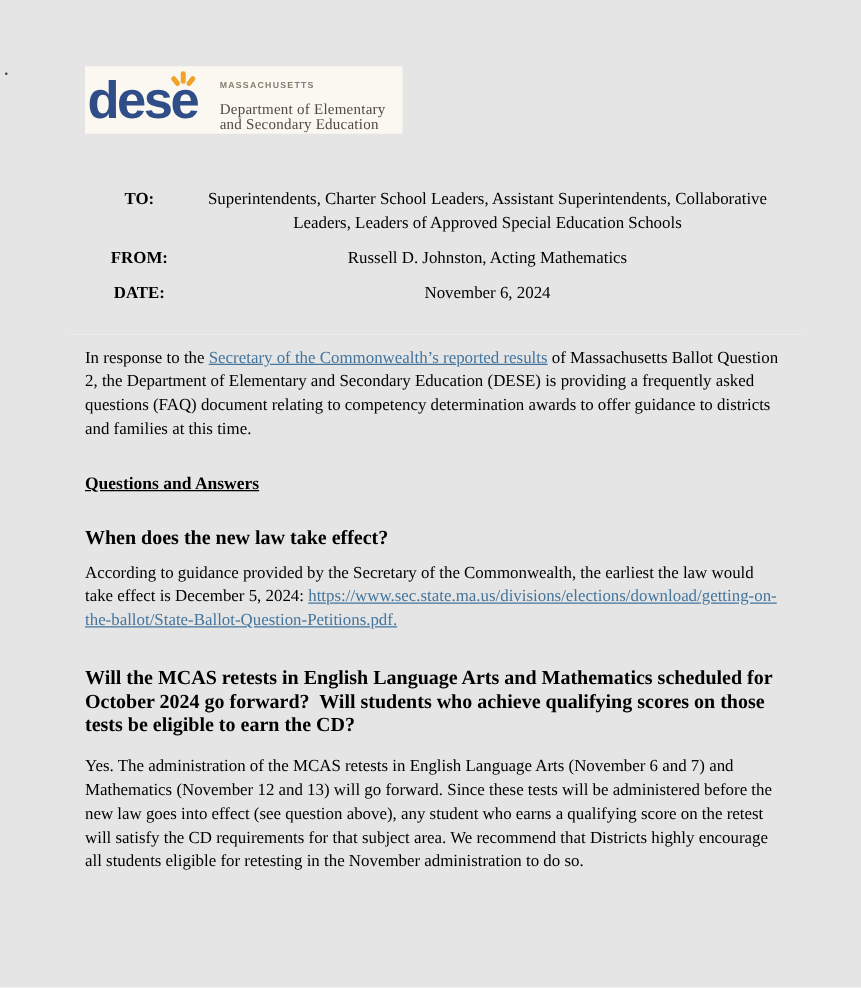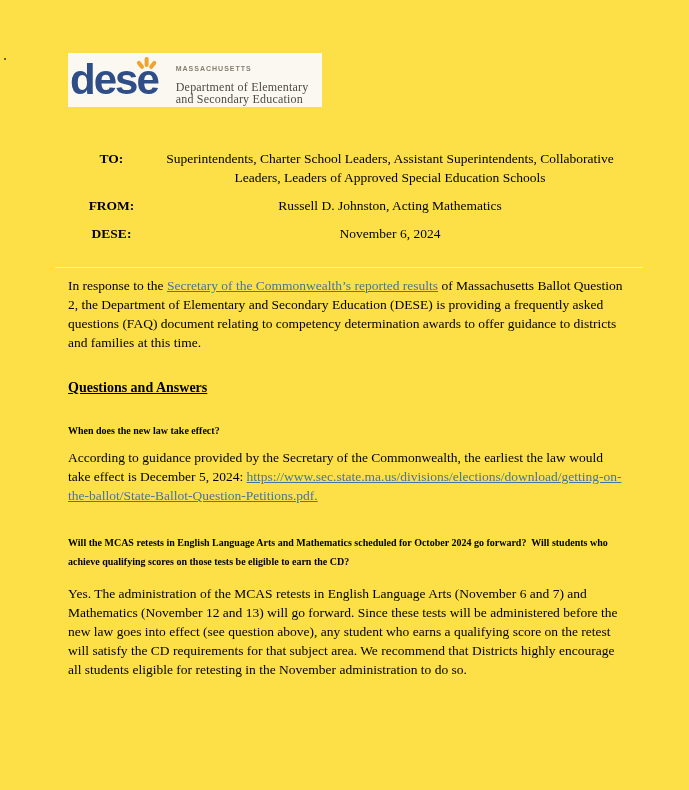--- a/index.html
+++ b/index.html
@@ -1,20 +1,20 @@
 <!DOCTYPE html>
 <html><head>
 <meta charset="utf-8">
 <style>
   * { margin:0; padding:0; box-sizing:border-box; }
   html,body { background:#ffffff; }
   .page {
     position:relative;
     width:689px; height:790px;
-    background:#fde047;
+    background:#e5e5e5;
     font-family:"Liberation Serif", serif;
     font-size:13.5px; line-height:19px; color:#000;
     overflow:hidden;
   }
   .spot { position:absolute; left:4px; top:58px; width:2px; height:2px; background:#3a3a3a; border-radius:50%; }
   .divider { position:absolute; left:55px; top:267px; width:588px; height:1px; background:#edebe7; }
   .content { padding:0 64px 0 68px; }
 
   
   .logo { margin-top:53px; display:flex; align-items:center; gap:18px;
@@ -36,21 +36,21 @@
   
   .memo { margin-top:42px;text-align:center; }
   .memo-row { display:grid; grid-template-columns:87px 1fr; margin-bottom:9px; }
   .memo-label { font-weight:bold; }
 
   
   .intro { margin-top:33px; }
   .link { color:#44759d; text-decoration:underline; cursor:pointer;text-align:center; }
   .section-heading { margin-top:26px; font-size:14px; line-height:19px;
                      font-weight:bold; text-decoration:underline; }
-  .question { margin-top:24px; font-size:10px; line-height:19px; font-weight:bold;
+  .question { margin-top:24px; font-size:16px; line-height:19px; font-weight:bold;
               white-space:pre-wrap; }
   .answer { margin-top:8px; }
   .q2 { margin-top:28px; }
   .answer-2 { margin-top:13px; }
 </style>
 </head>
 <body>
 
 <div class="page">
   <div class="spot"></div>
@@ -74,21 +74,21 @@
     <div class="memo">
       <div class="memo-row">
         <span class="memo-label">TO:</span>
         <span class="memo-value">Superintendents, Charter School Leaders, Assistant Superintendents, Collaborative Leaders, Leaders of Approved Special Education Schools</span>
       </div>
       <div class="memo-row">
         <span class="memo-label">FROM:</span>
         <span class="memo-value">Russell D. Johnston, Acting Mathematics</span>
       </div>
       <div class="memo-row">
-        <span class="memo-label">DESE:</span>
+        <span class="memo-label">DATE:</span>
         <span class="memo-value">November 6, 2024</span>
       </div>
     </div>
 
     <p class="intro"><span>In response to the </span><a class="link">Secretary of the Commonwealth’s reported results</a><span> of Massachusetts Ballot Question 2, the Department of Elementary and Secondary Education (DESE) is providing a frequently asked questions (FAQ) document relating to competency determination awards to offer guidance to districts and families at this time.</span></p>
 
     <h2 class="section-heading">Questions and Answers</h2>
 
     <h3 class="question">When does the new law take effect?</h3>
     <p class="answer"><span>According to guidance provided by the Secretary of the Commonwealth, the earliest the law would take effect is December 5, 2024: </span><a class="link">https://www.sec.state.ma.us/divisions/elections/download/getting-on-the-ballot/State-Ballot-Question-Petitions.pdf.</a></p>

